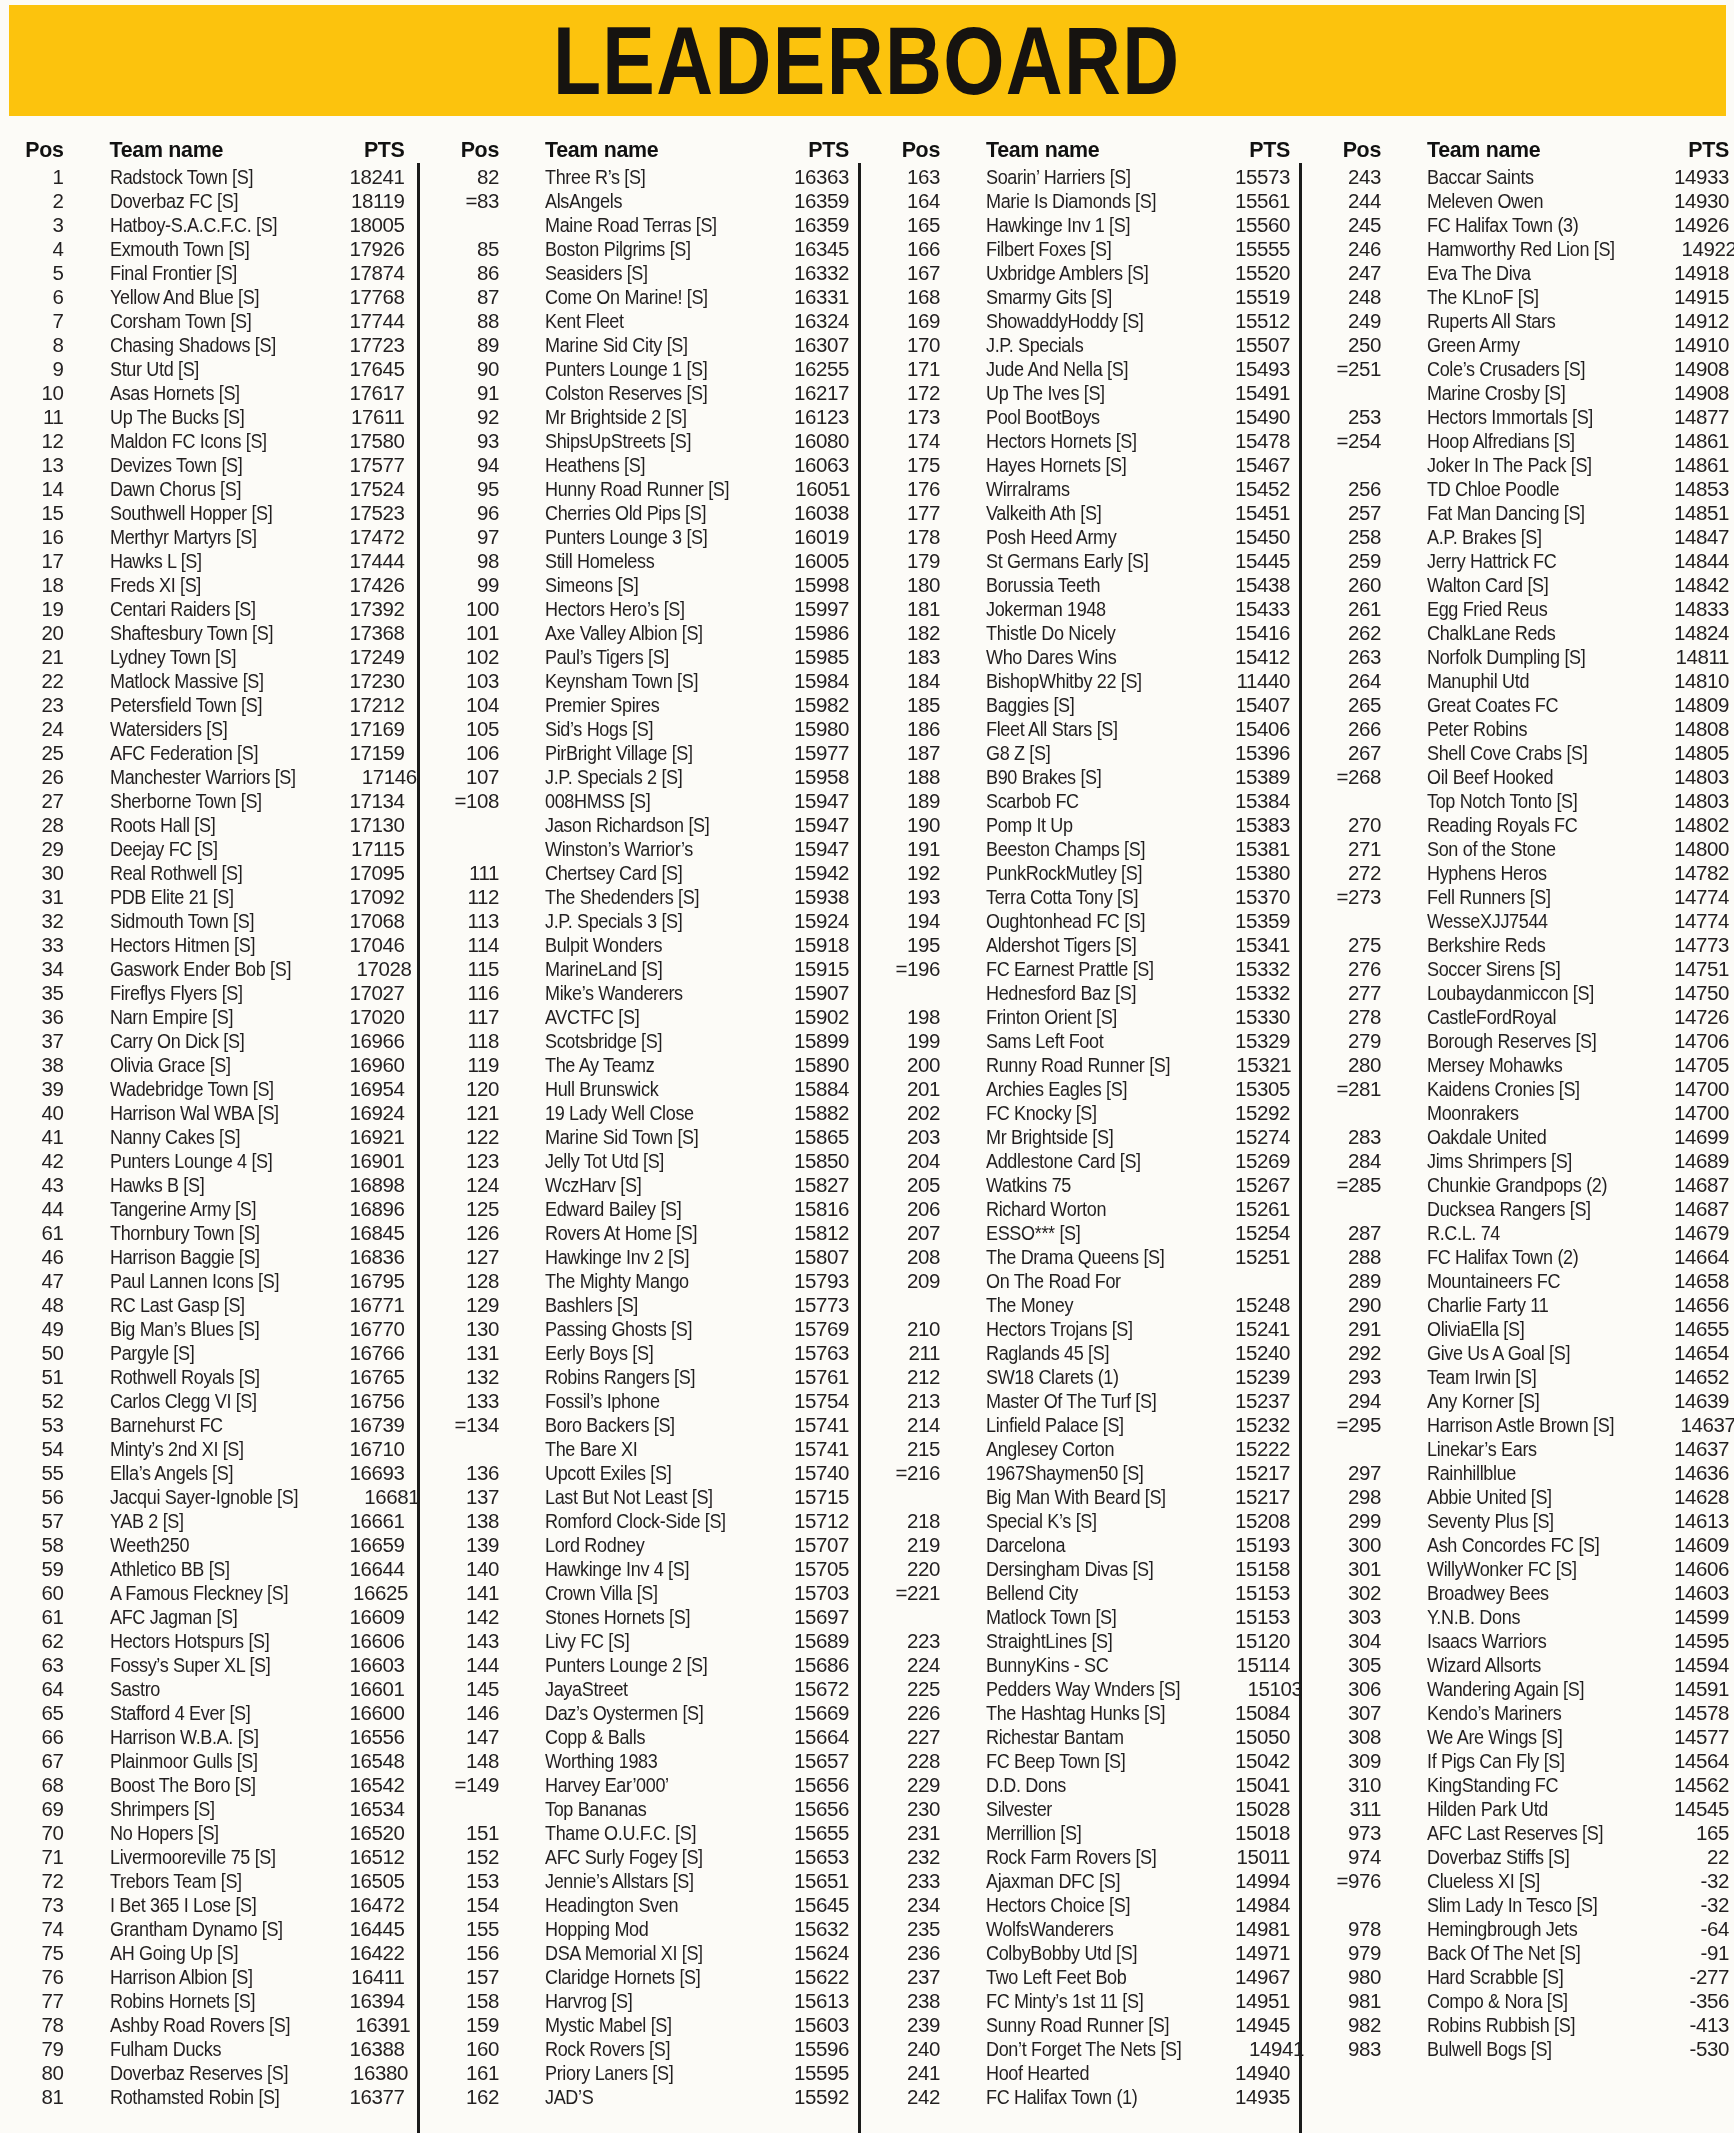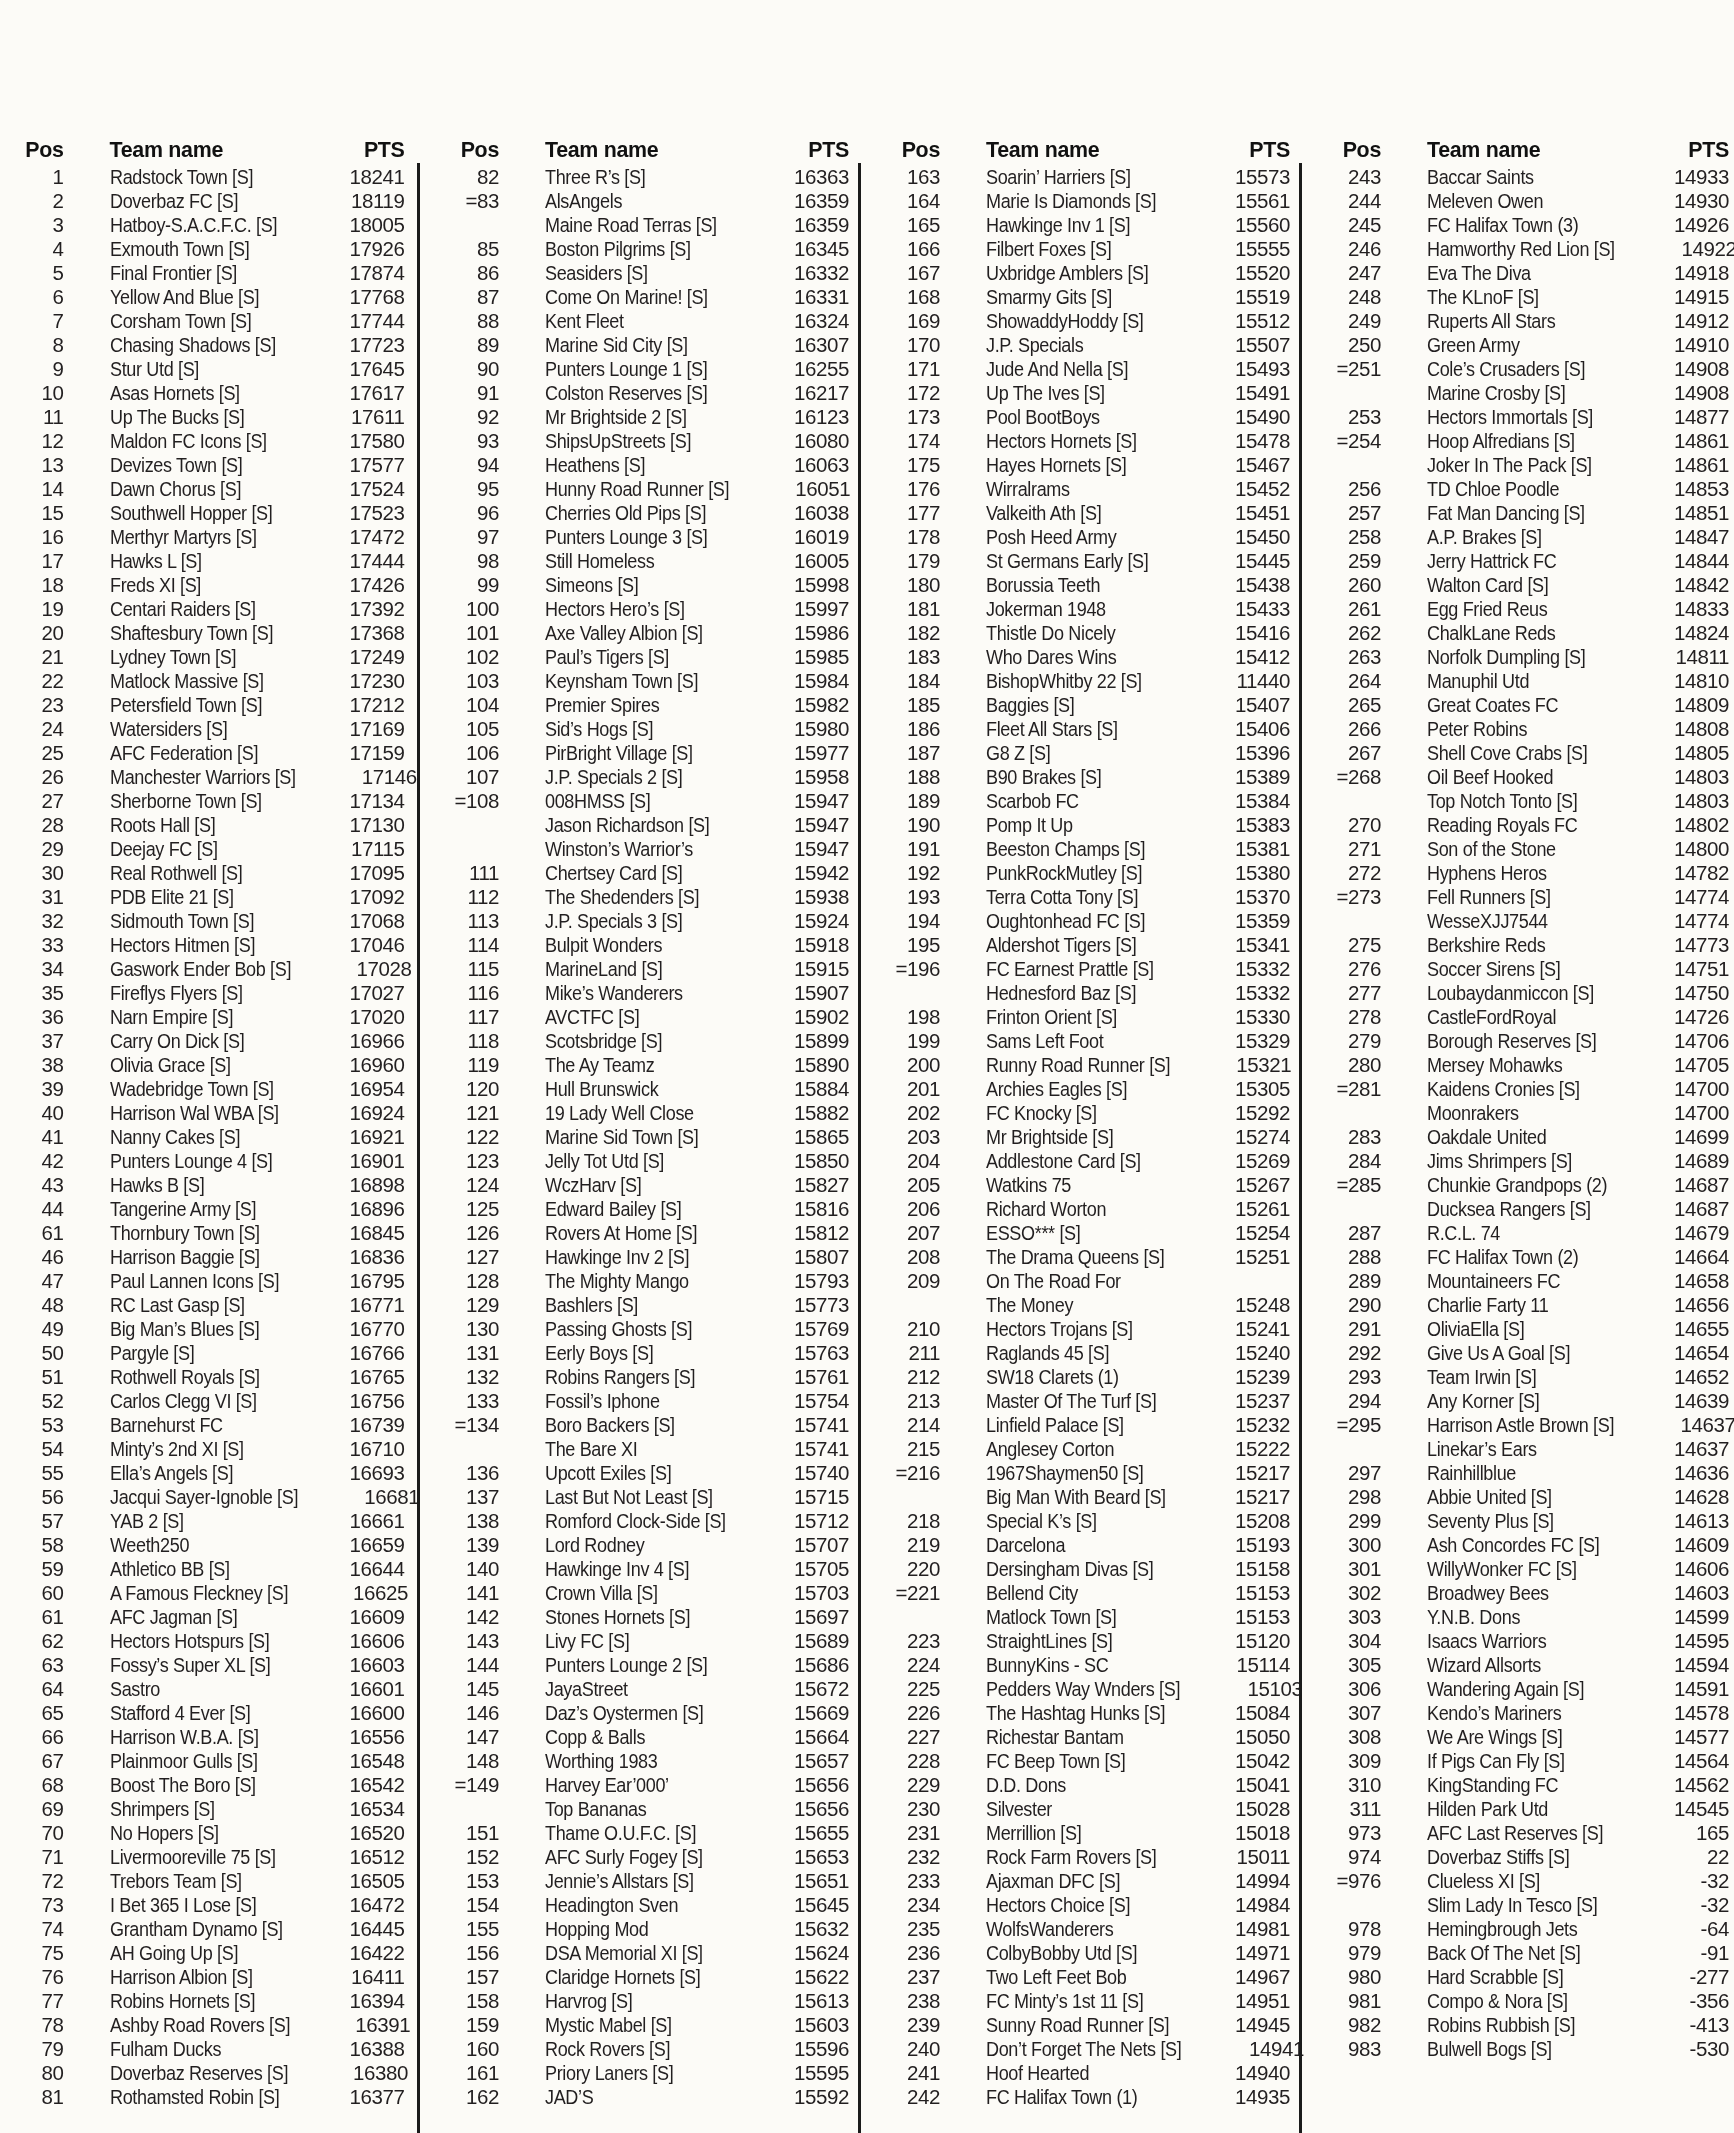--- a/index.html
+++ b/index.html
@@ -40,20 +40,23 @@
   .bottom-title {
     font-weight:bold; font-size:39px; color:#FCC30D; letter-spacing:0.9px;
     word-spacing:12px; transform:scaleX(0.84); transform-origin:left center; white-space:nowrap;
   }
 </style>
 </head>
 <body>
 
 <div class="page">
 
+  <div class="banner" style="background:#FCC30D;">
+    <div class="title">LEADERBOARD</div>
+  </div>
 
   <div class="columns">
 
     <div class="col" style="left:8.6px; width:396px;">
       <div class="col-head">
         <span class="h-pos">Pos</span>
         <span class="h-team">Team name</span>
         <span class="h-pts">PTS</span>
       </div>
       <div class="col-rows">

